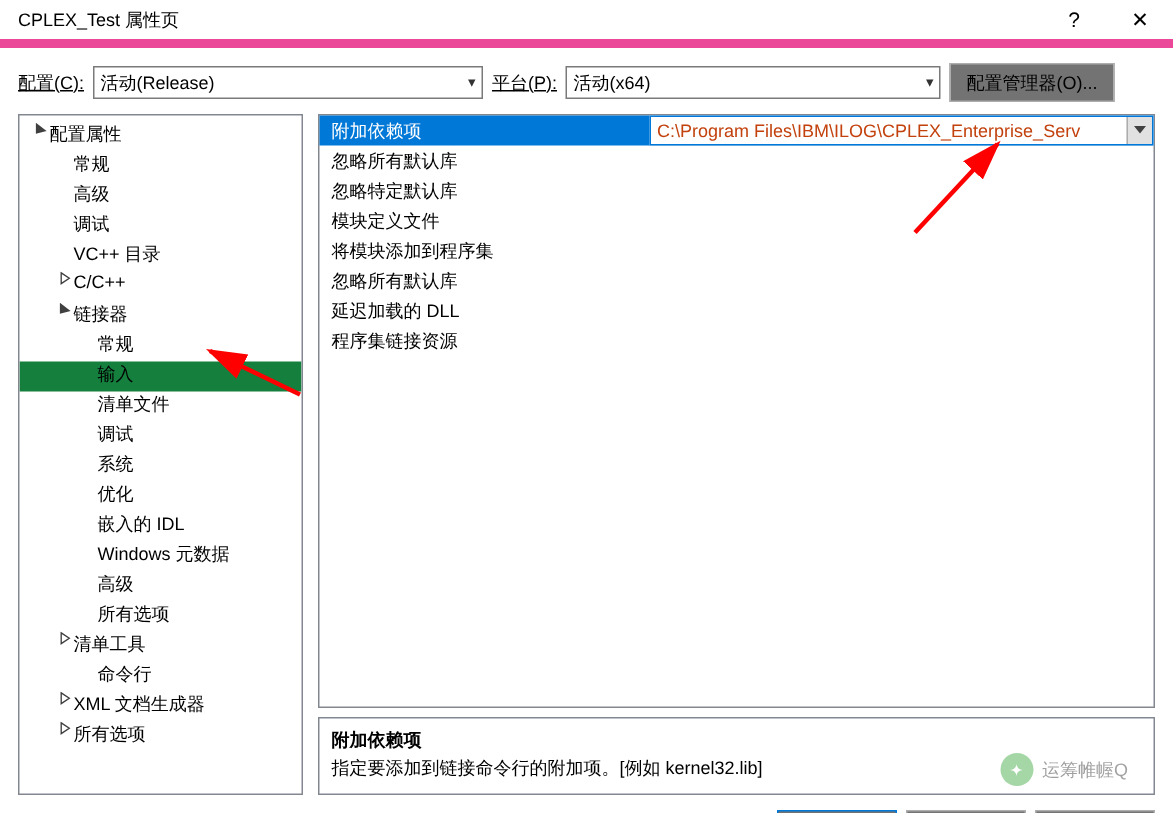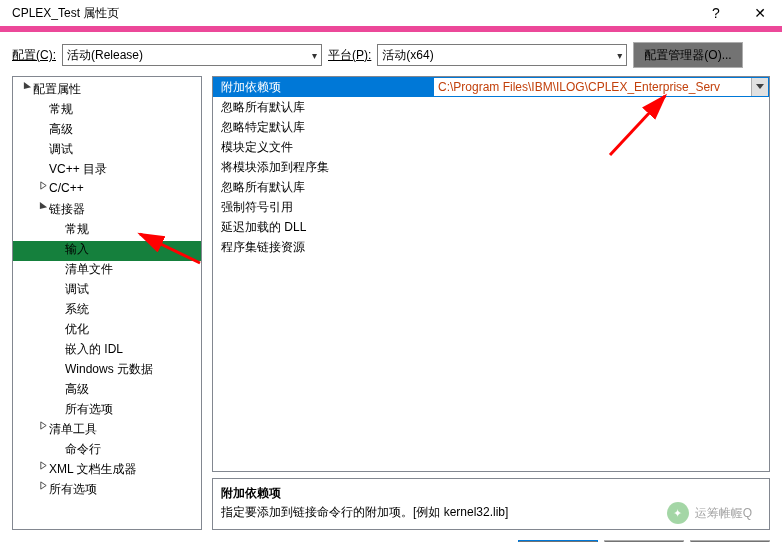--- a/index.html
+++ b/index.html
@@ -196,24 +196,20 @@
         </div>
         <div class="prow">
           <div class="pname">将模块添加到程序集</div>
           <div class="pval"></div>
         </div>
         <div class="prow">
           <div class="pname">忽略所有默认库</div>
           <div class="pval"></div>
         </div>
         <div class="prow">
-          <div class="pname">强制符号引用</div>
-          <div class="pval"></div>
-        </div>
-        <div class="prow">
           <div class="pname">延迟加载的 DLL</div>
           <div class="pval"></div>
         </div>
         <div class="prow">
           <div class="pname">程序集链接资源</div>
           <div class="pval"></div>
         </div>
       </div>
     <div class="descbox">
       <div class="dt">附加依赖项</div>

